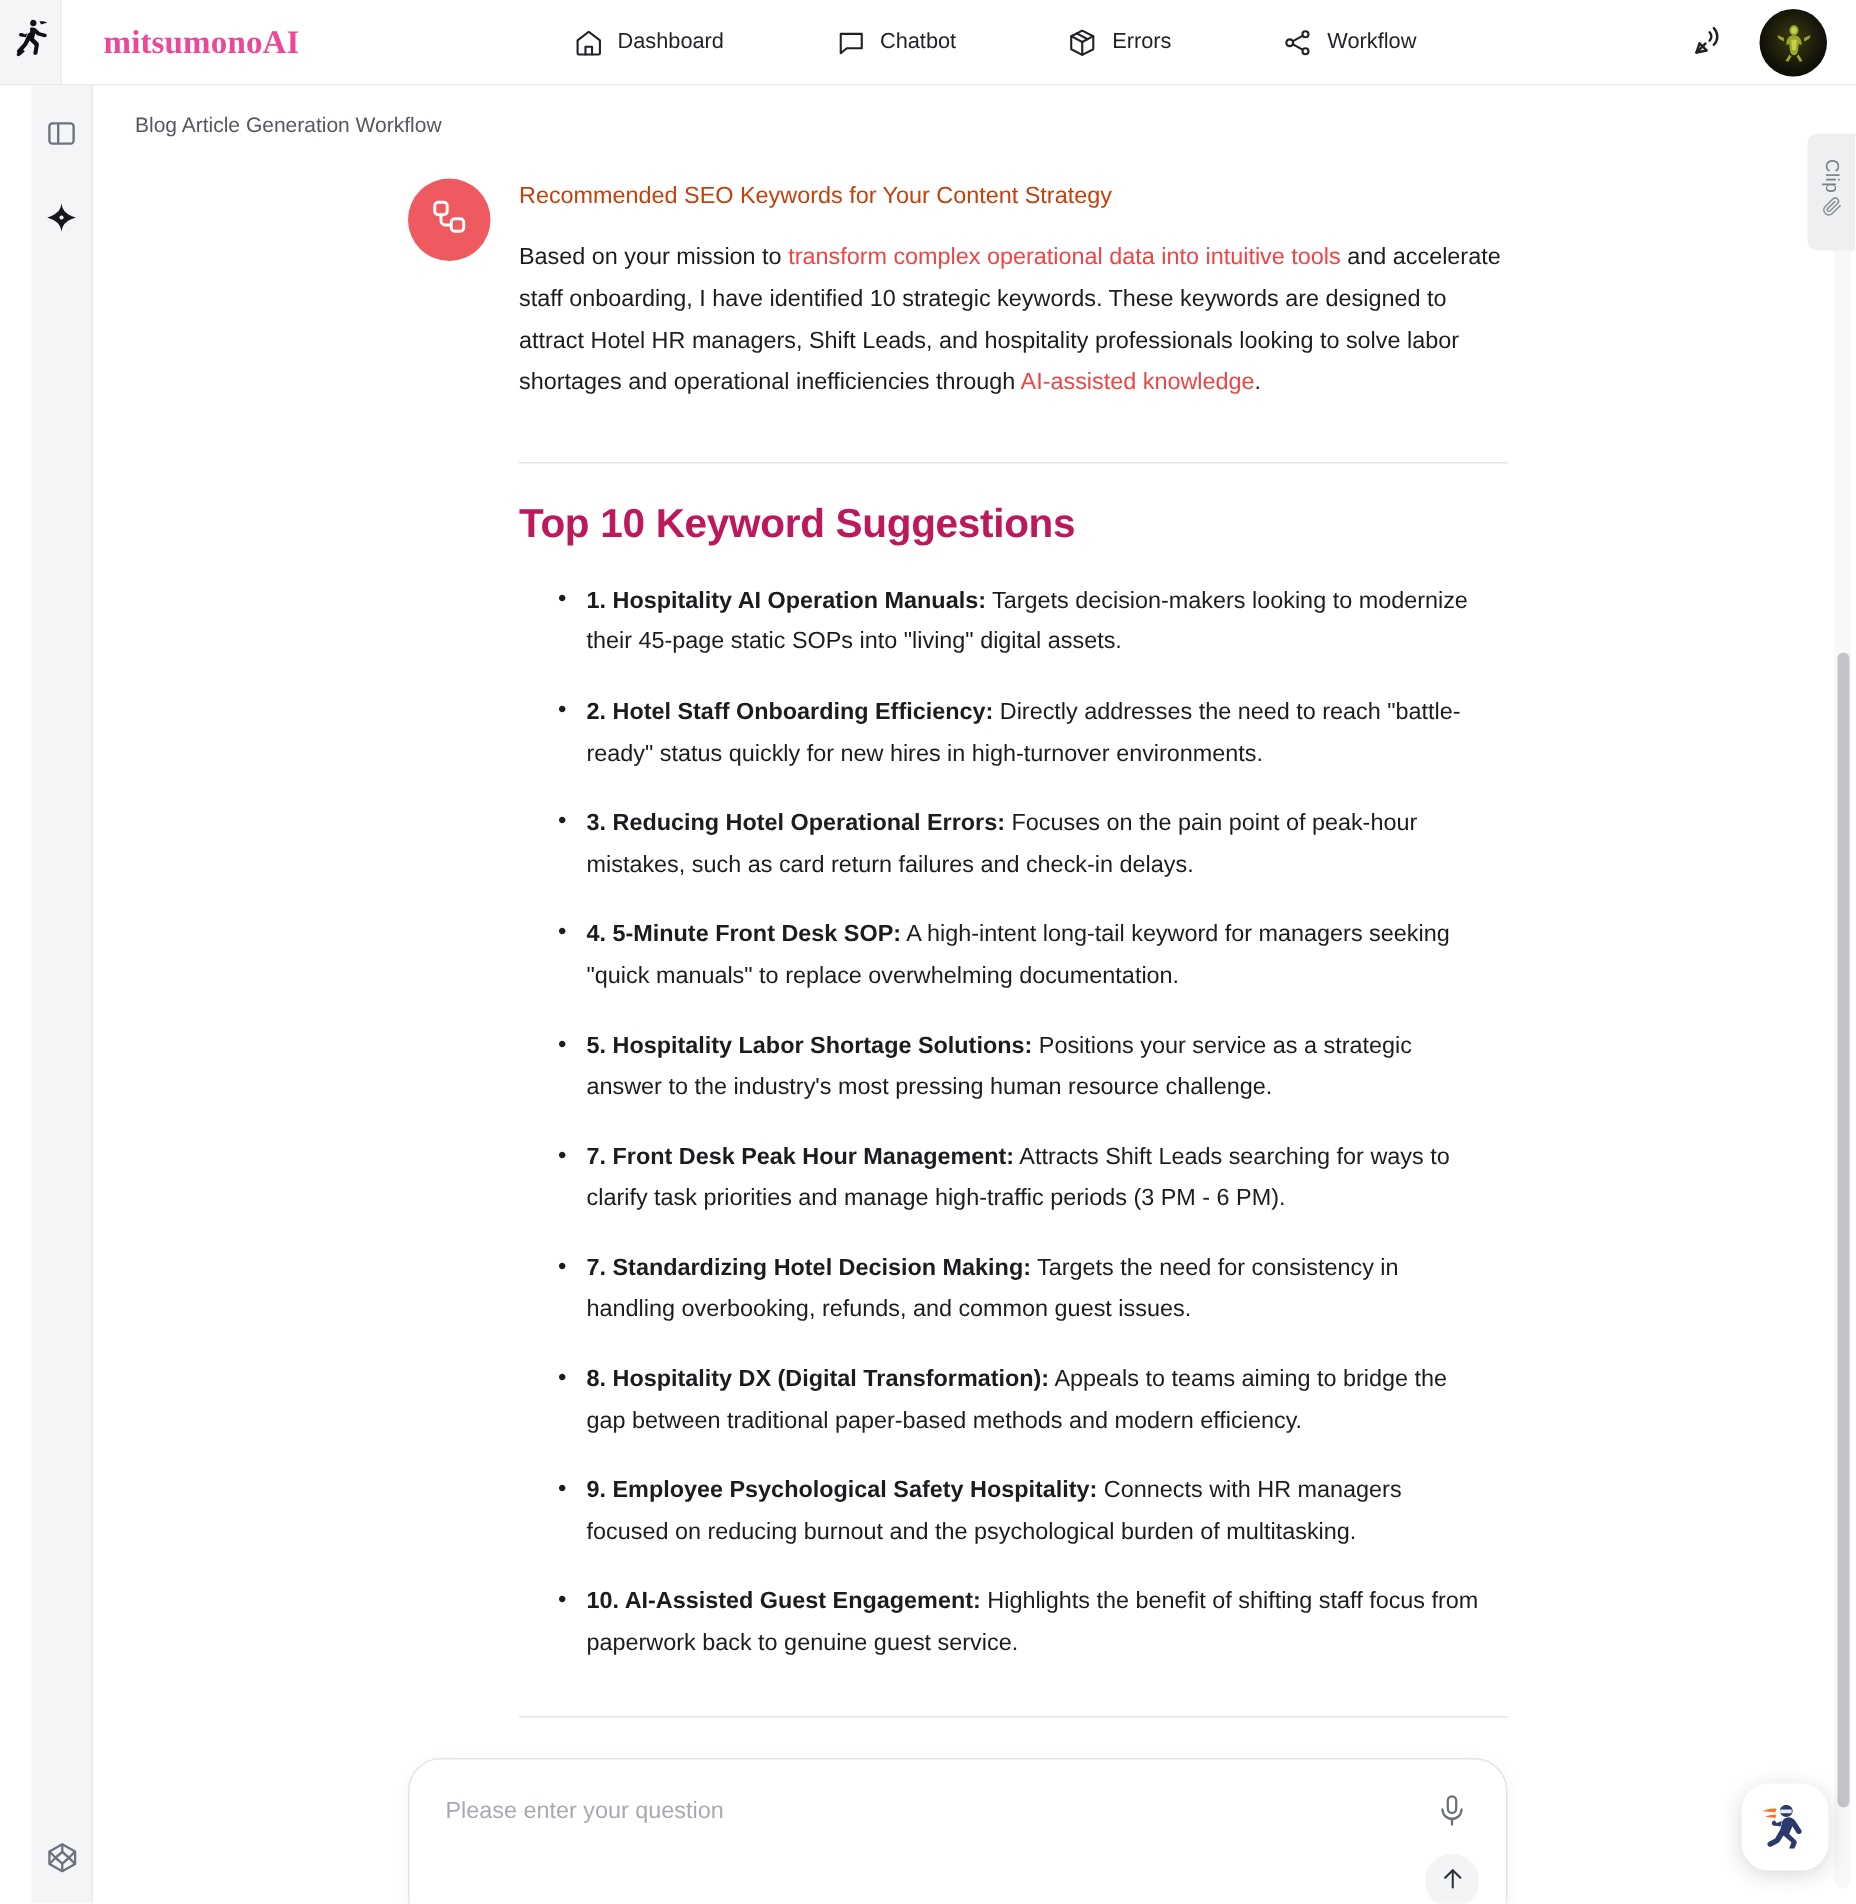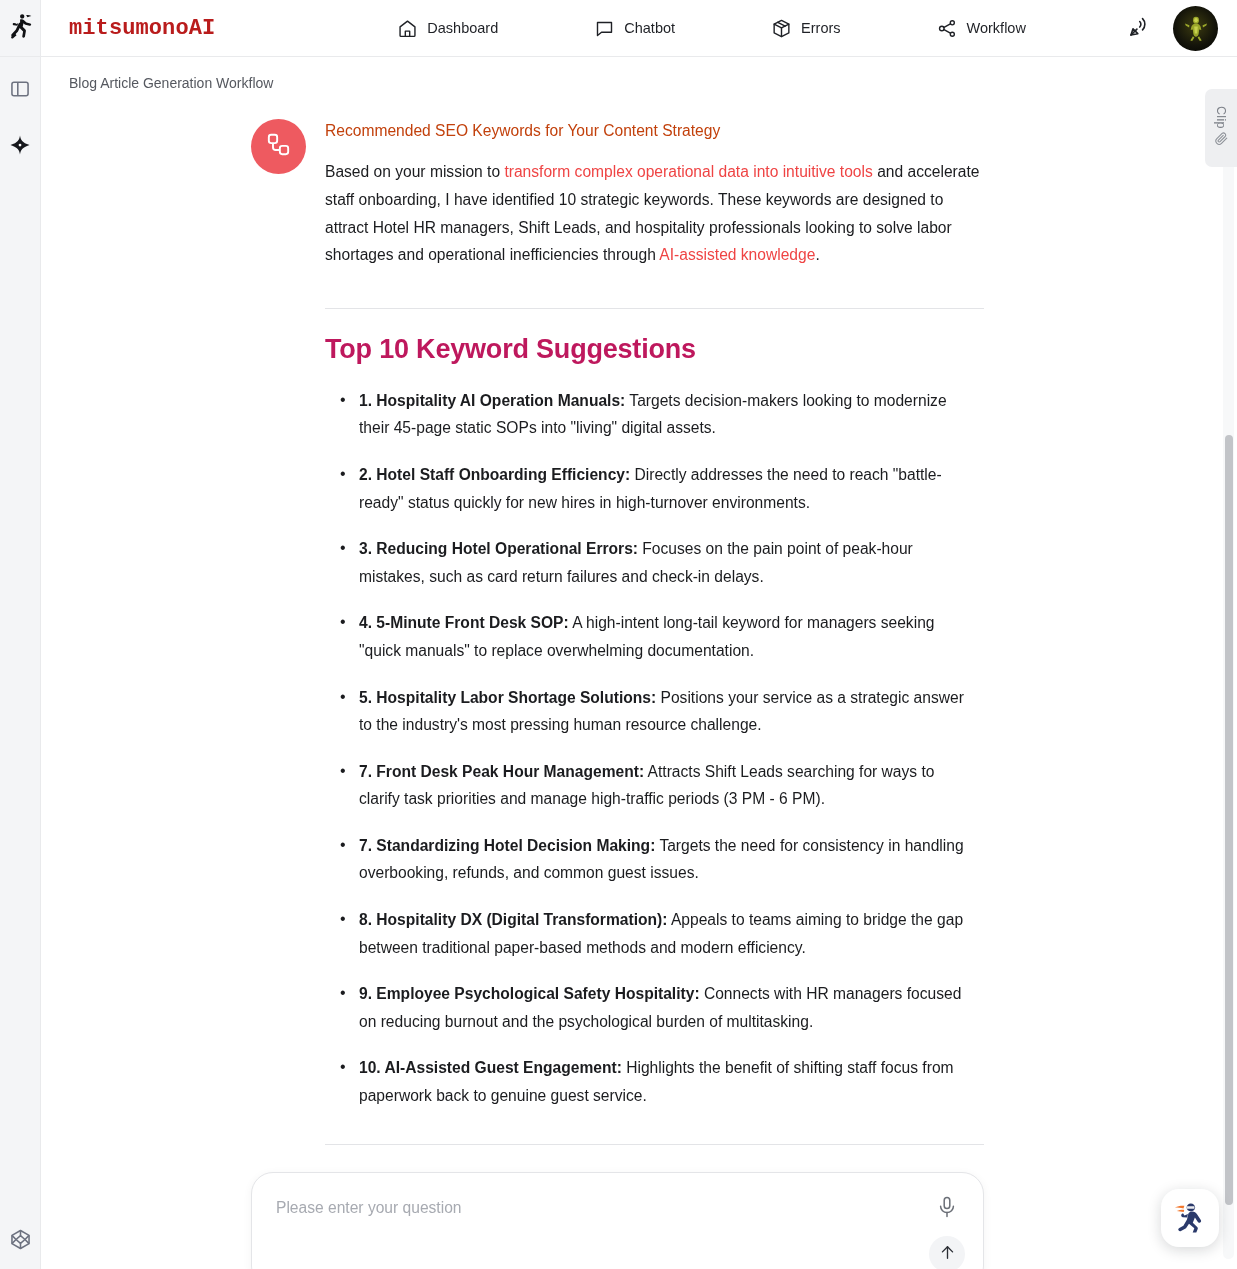--- a/index.html
+++ b/index.html
@@ -20,27 +20,27 @@
     position: relative; z-index: 30;
   }
   .header-logo-slot {
     width: 41px; height: 56px;
     display: flex; align-items: center; justify-content: center;
     background: #f4f5f7;
     border-right: 1px solid #e9eaec;
   }
   .brand {
     margin-left: 28px;
-    font-family: Liberation Mono, monospace;
-    font-size: 22px; font-weight: 700; color: #b91c1c;
+    font-family: Liberation Serif, serif;
+    font-size: 22px; font-weight: 700; color: #ec4899;
     letter-spacing: .1px;
   }
   .nav {
     display: flex; align-items: flex-end;
-    margin-left: 180px; gap: 92px;
+    margin-left: 180px; gap: 70px;
   }
   .nav-item {
     display: flex; align-items: center; gap: 9px;
     color: #1f2126; font-size: 14.5px;
     cursor: pointer; padding: 6px 2px;
     white-space: nowrap;
   }
   .nav-icon { width: 21px; height: 21px; display: block; flex: none; }
   .header-right {
     margin-left: auto; display: flex; align-items: center; gap: 22px;
@@ -48,21 +48,21 @@
   }
   .broadcast-btn { width: 26px; height: 26px; cursor: pointer; display:block; }
   .avatar {
     width: 45px; height: 45px; border-radius: 50%;
     background: radial-gradient(circle at 50% 44%, #3d3c10 0%, #14140a 58%, #000 100%);
     display: flex; align-items: center; justify-content: center;
     cursor: pointer; overflow: hidden;
   }
 
   
-  .body { flex: 1; display: flex; min-height: 0; position: relative; }
+  .body { flex: 1; display: flex; min-height: 0; position: relative; padding-left: 21px; }
 
   .sidebar {
     width: 41px; min-width: 41px;
     background: #f4f5f7;
     border-right: 1px solid #e9eaec;
     display: flex; flex-direction: column; align-items: center;
     padding-top: 20px;
     position: relative;
   }
   .side-btn {
@@ -115,21 +115,21 @@
   }
   .para b, .kw-item b { font-weight: 400; color: #ef4444; }
 
   .divider { height: 1px; background: #e3e4e7; margin: 39px 0 0 0; }
 
   .section-title {
     font-size: 27px; font-weight: 700; color: #be185d;
     margin: 25px 0 22px 0; letter-spacing: -.2px;
   }
 
-  ul.kw-list { list-style: none; margin: 5px; padding: 0; }
+  ul.kw-list { list-style: none; margin: 16px; padding: 0; }
   ul.kw-list li {
     position: relative;
     padding-left: 29px;
     margin-bottom: 19px;
     font-size: 15.6px; line-height: 1.77; color: #1b1c1f;
     word-break: break-word;
   }
   ul.kw-list li::before {
     content: "•"; position: absolute; left: 10px; top: -1px;
     color: #1b1c1f; font-size: 16px;

